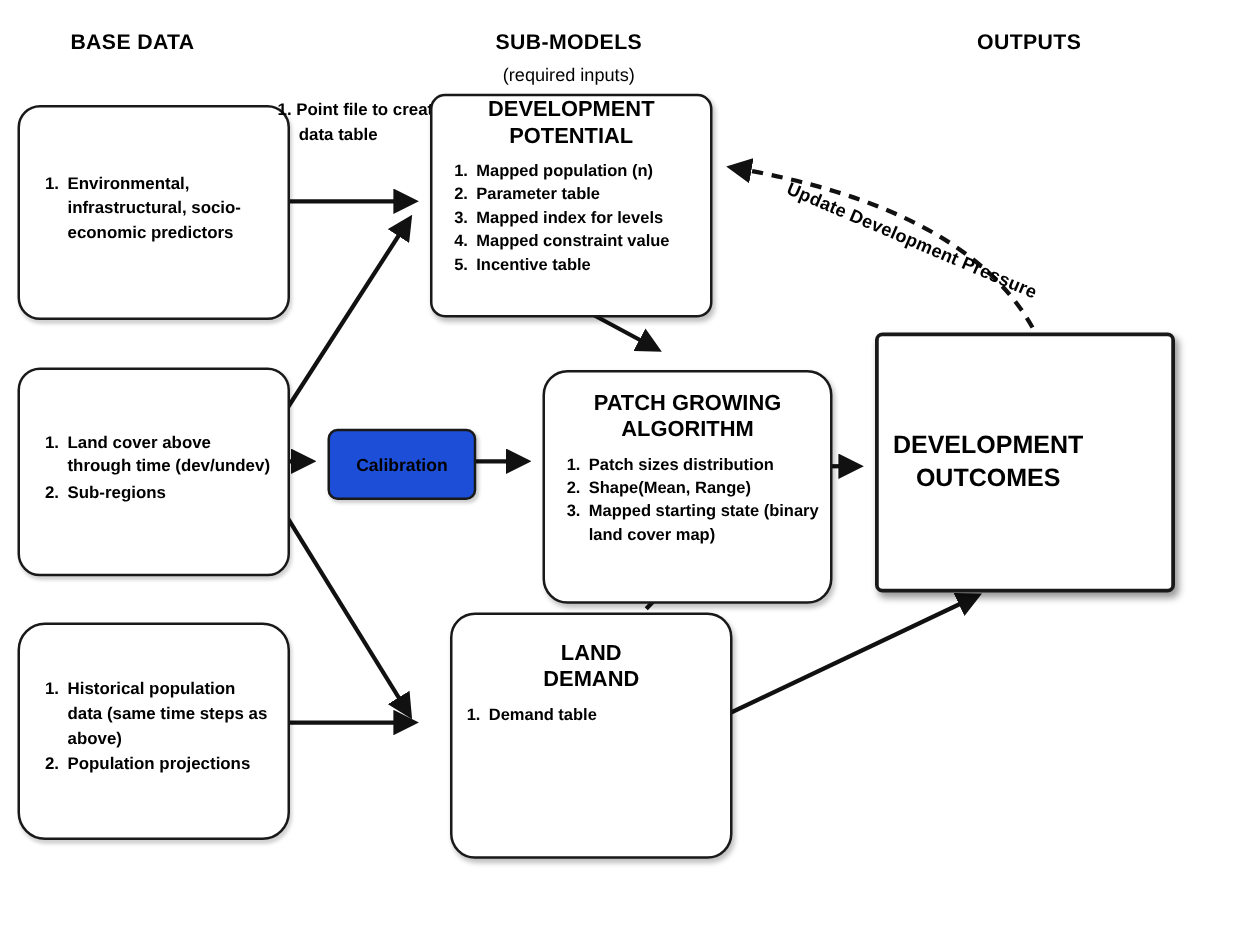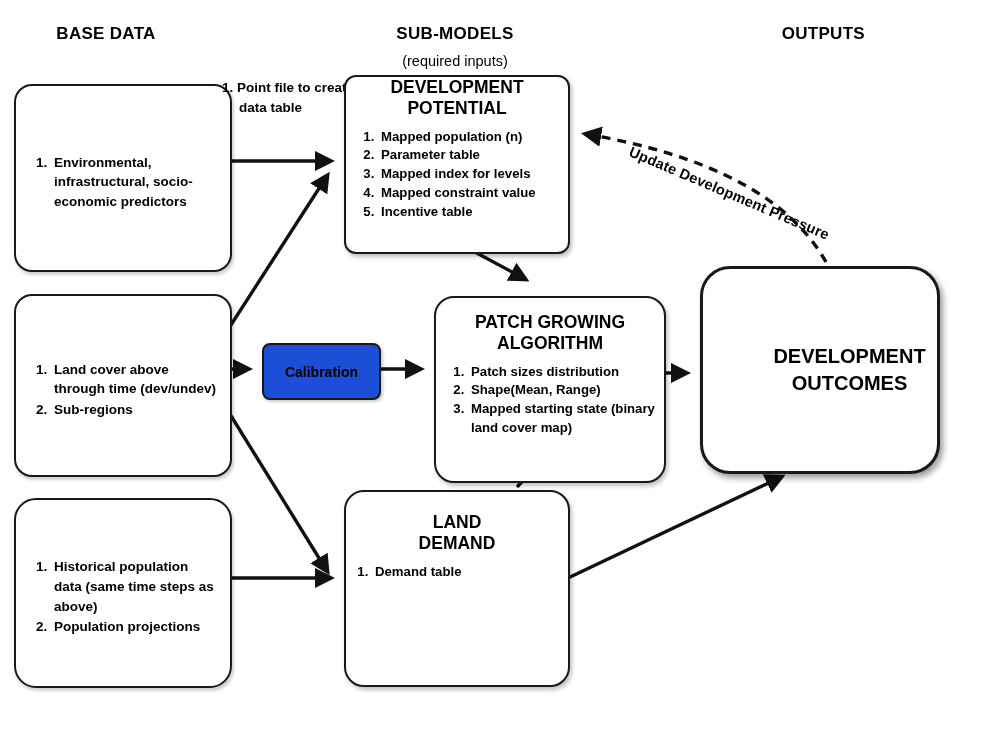--- a/index.html
+++ b/index.html
@@ -8,44 +8,44 @@
     background:#ffffff;color:#000;
     font-family:"Liberation Sans",sans-serif;
   }
   .hdr{position:absolute;font-size:17px;font-weight:700;text-align:center;letter-spacing:.3px}
   .note{position:absolute;font-size:14.5px;font-weight:400;text-align:center}
 
   .bbox{
     position:absolute;background:#fff;border:2.6px solid #191919;border-radius:18px;
     box-shadow:1.5px 2.5px 3px rgba(0,0,0,.18);
     display:flex;flex-direction:column;justify-content:center;
-    padding:18px 14px 10px 8px;
+    padding:2px 14px 10px 8px;
   }
   .bbox ol{margin:0;padding-left:27px;font-weight:700;font-size:13.5px;line-height:1.45;list-style:decimal outside}
   .bbox li{padding-left:3px;margin:1px 0}
 
   .smbox{
     position:absolute;background:#fff;border:2.6px solid #191919;border-radius:16px;
     box-shadow:2px 3px 4px rgba(0,0,0,.25);
   }
   .smtitle{font-weight:700;font-size:17.5px;line-height:1.22;text-align:center;margin:0 auto}
   .w-narrow{max-width:96px}
   .smbox ol{margin:8px 0 0 0;padding-left:32px;padding-right:6px;font-weight:700;font-size:13.2px;line-height:1.42;list-style:decimal outside}
   .smbox li{padding-left:3px}
 
   .calib{
     position:absolute;background:#1d4ed8;border:2.4px solid #191919;border-radius:8px;
     box-shadow:1.5px 2px 3px rgba(0,0,0,.2);
     display:flex;align-items:center;justify-content:center;
     font-weight:700;font-size:14px;
   }
   .outbox{
-    position:absolute;background:#fff;border:3.2px solid #191919;border-radius:30px;
+    position:absolute;background:#fff;border:3.2px solid #191919;border-radius:6px;
     box-shadow:3px 4px 6px rgba(0,0,0,.4);
-    display:flex;align-items:center;justify-content:flex-end;
+    display:flex;align-items:center;justify-content:flex-start;
     text-align:center;font-weight:700;font-size:20px;line-height:1.35;
   }
   .outbox span{display:block;max-width:175px}
 
   .pointlabel{position:absolute;font-weight:700;font-size:13.5px;line-height:1.5;padding-left:17px;text-indent:-17px}
   .pressure{
     position:absolute;font-weight:700;font-size:14.5px;white-space:nowrap;
     transform:rotate(23deg);transform-origin:0 50%;letter-spacing:.2px;
   }
   svg.arrows{position:absolute;left:0;top:0}
@@ -116,21 +116,21 @@
 
   <div class="smbox" style="left:434px;top:296px;width:228px;height:169px;border-radius:20px;padding-top:14px;">
     <div class="smtitle">PATCH GROWING ALGORITHM</div>
     <ol>
       <li>Patch sizes distribution</li>
       <li>Shape(Mean, Range)</li>
       <li>Mapped starting state (binary land cover map)</li>
     </ol>
   </div>
 
-  <div class="smbox" style="left:344px;top:490px;width:222px;height:173px;border-radius:20px;padding-top:20px;">
+  <div class="smbox" style="left:360px;top:490px;width:222px;height:173px;border-radius:20px;padding-top:20px;">
     <div class="smtitle w-narrow">LAND DEMAND</div>
     <ol style="padding-left:26px;">
       <li>Demand table</li>
     </ol>
   </div>
 
   <div class="calib" style="left:262px;top:343px;width:115px;height:53px;">
     <span>Calibration</span>
   </div>
 

